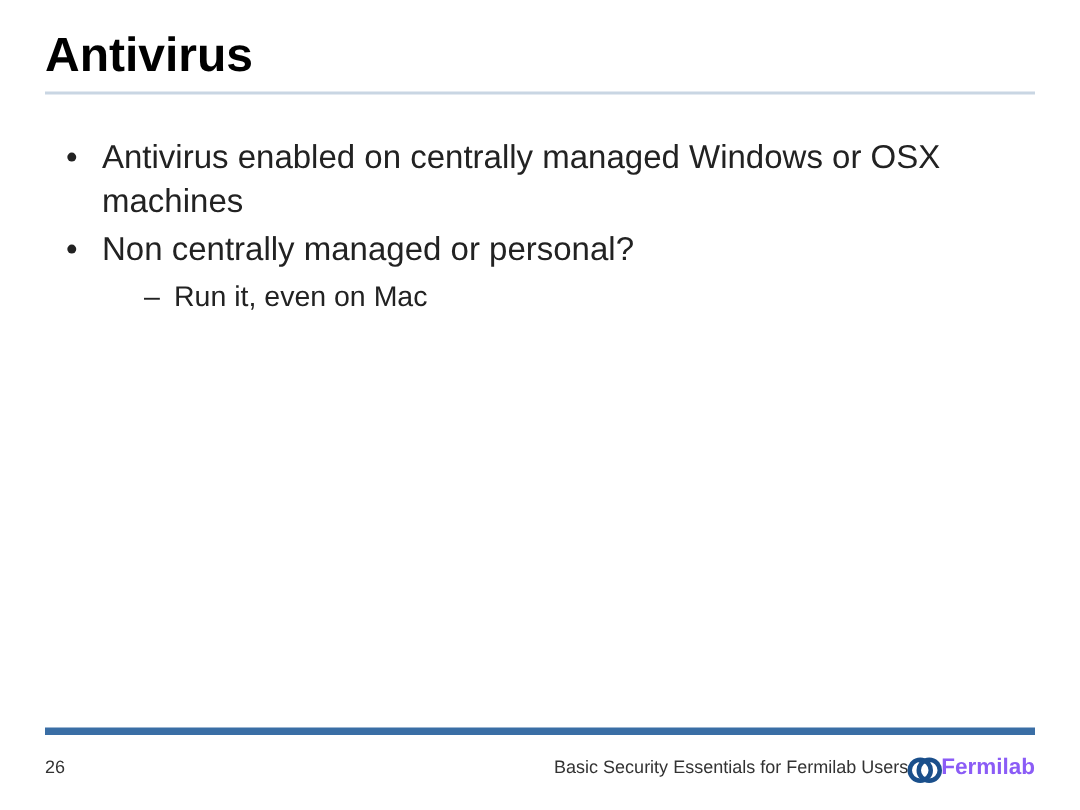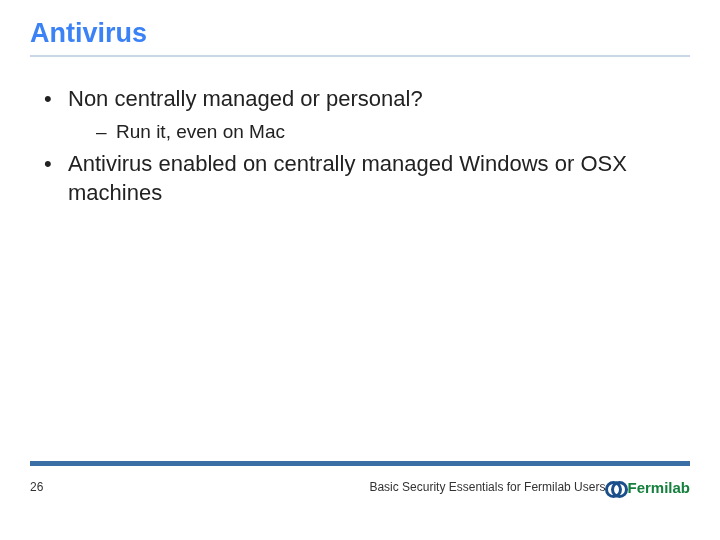--- a/index.html
+++ b/index.html
@@ -11,22 +11,22 @@
     position: relative;
     overflow: hidden;
   }
   .slide {
     width: 100%;
     height: 100%;
     position: relative;
     padding: 18px 30px 0 30px;
   }
   .title {
-    color: #3b82f6;
-    font-size: 27px;
+    color: #000000;
+    font-size: 32px;
     font-weight: bold;
     margin-bottom: 6px;
   }
   .title-underline {
     height: 2px;
     background: #c9d6e3;
     margin-bottom: 28px;
   }
   .content {
     color: #222;
@@ -64,21 +64,21 @@
   ul.level2 > li::before {
     content: "–";
     position: absolute;
     left: 0;
     top: 0;
   }
   .footer {
     position: absolute;
     left: 0;
     right: 0;
-    bottom: 44px;
+    bottom: 20px;
   }
   .footer-line {
     height: 5px;
     background: #3a6ea5;
     margin: 0 30px 12px 30px;
   }
   .footer-row {
     display: flex;
     align-items: center;
     padding: 0 30px;
@@ -89,21 +89,21 @@
     width: 90px;
   }
   .footer-title {
     flex: 1;
     text-align: right;
   }
   .logo {
     display: flex;
     align-items: center;
     gap: 4px;
-    color: #15803d;
+    color: #8b5cf6;
     font-weight: bold;
     font-size: 15px;
   }
   .logo-mark {
     width: 18px;
     height: 18px;
     position: relative;
   }
   .logo-mark::before,
   .logo-mark::after {
@@ -120,29 +120,29 @@
 </head>
 <body>
 
 <div class="slide">
   <div class="title">Antivirus</div>
   <div class="title-underline"></div>
 
   <div class="content">
     <ul class="level1">
       <li>
+        <span>Antivirus enabled on centrally managed Windows or OSX machines</span>
+      </li>
+      <li>
         <span>Non centrally managed or personal?</span>
         <ul class="level2">
           <li>
             <span>Run it, even on Mac</span>
           </li>
         </ul>
-      </li>
-      <li>
-        <span>Antivirus enabled on centrally managed Windows or OSX machines</span>
       </li>
     </ul>
   </div>
 
   <div class="footer">
     <div class="footer-line"></div>
     <div class="footer-row">
       <div class="page-num">26</div>
       <div class="footer-title">Basic Security Essentials for Fermilab Users</div>
       <div class="logo">

